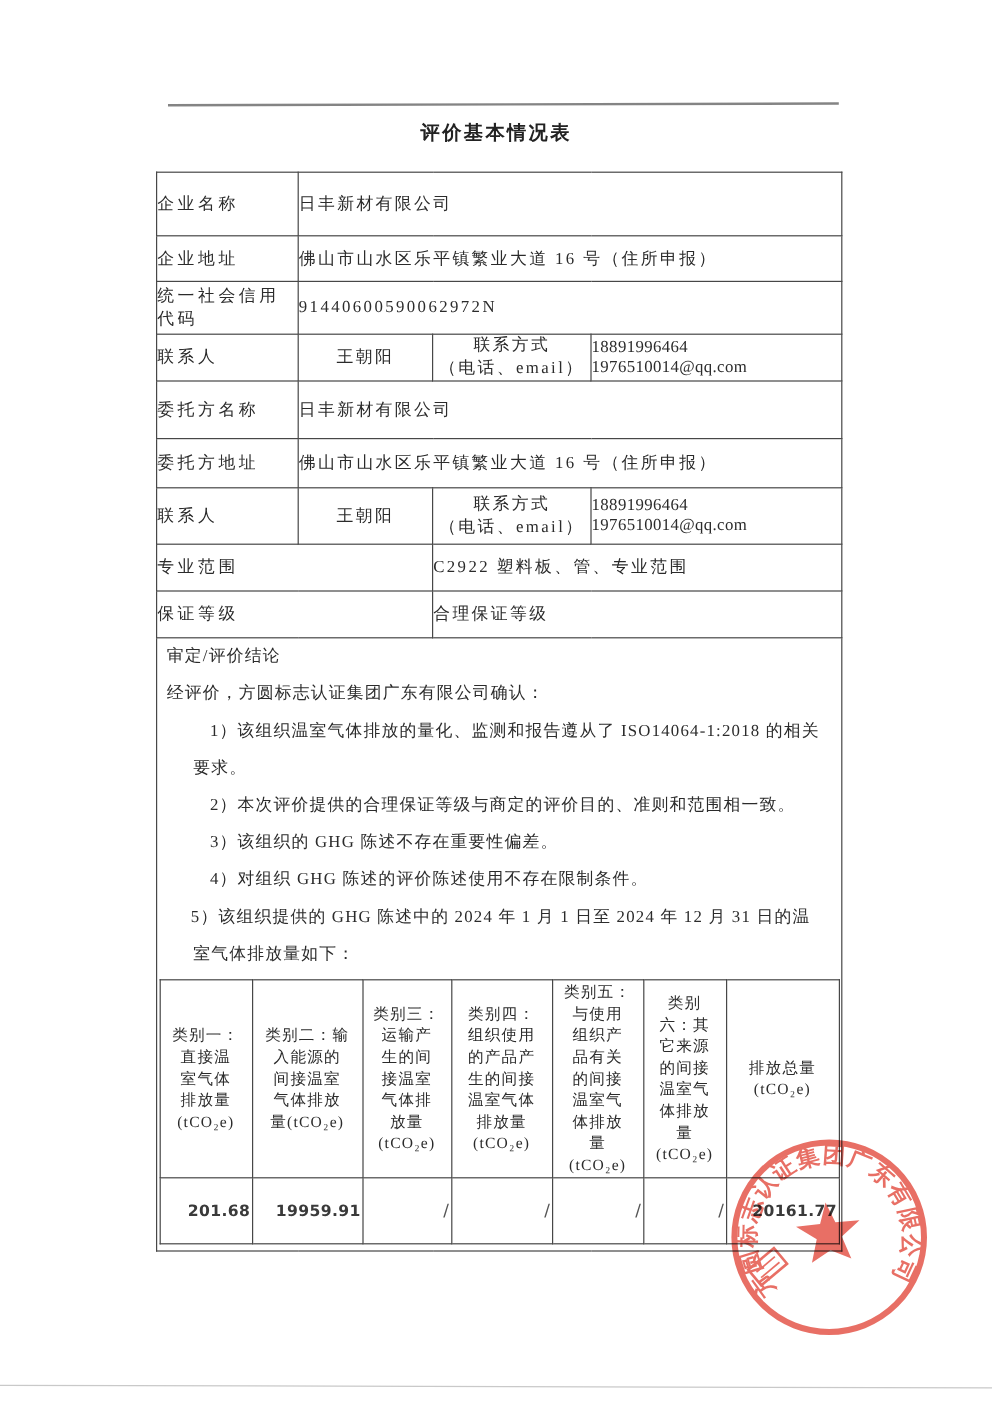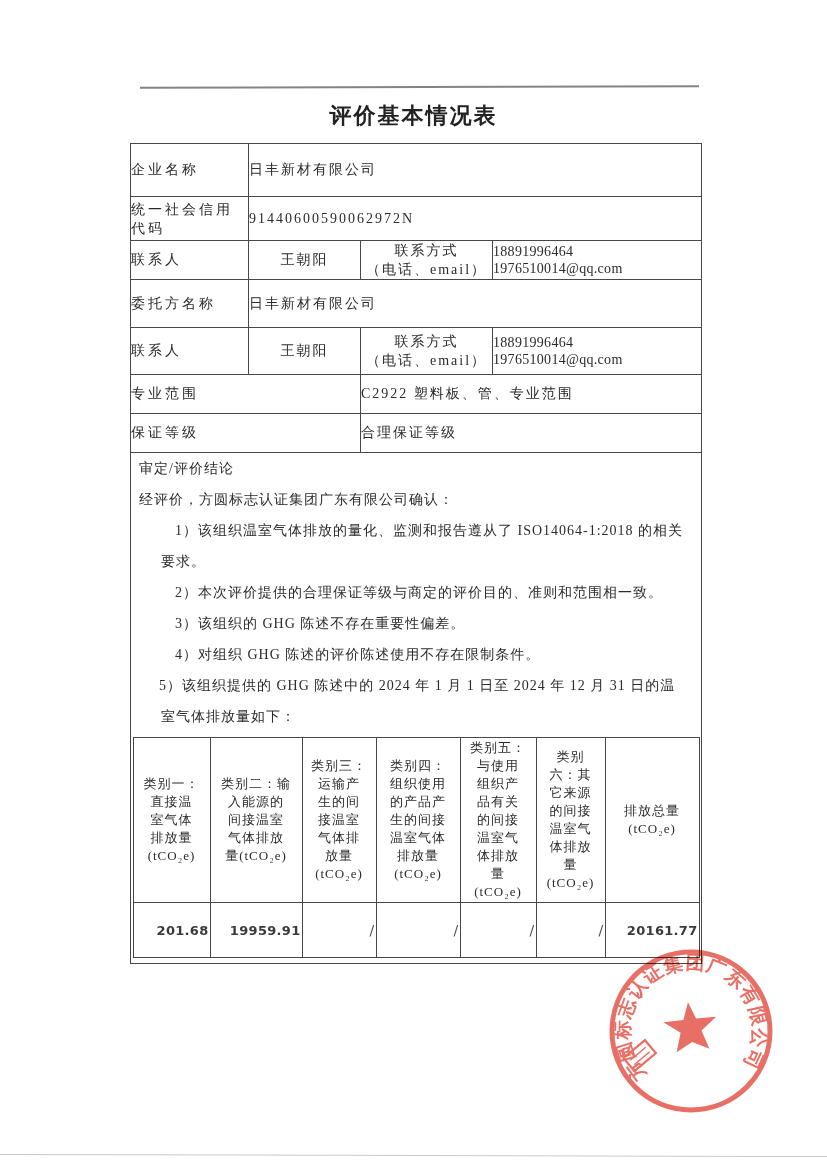--- a/index.html
+++ b/index.html
@@ -11,21 +11,21 @@
   .top-rule {
     position:absolute; left:140px; top:86px; width:559px; height:2px;
     background:#6e6e6e; transform:rotate(-0.15deg); opacity:.85;
   }
   .bottom-edge {
     position:absolute; left:0; top:1155px; width:827px; height:1px;
     background:#c9c9c9; transform:rotate(0.15deg);
   }
   .doc-title {
     position:absolute; top:101px; left:128px; width:571px; text-align:center;
-    font-size:22px; font-weight:bold; letter-spacing:2px; color:#222;
+    font-size:16px; font-weight:bold; letter-spacing:2px; color:#222;
   }
   table.info-table {
     position:absolute; left:130px; top:143px; width:571px;
     border-collapse:collapse; table-layout:fixed;
   }
   table.info-table > tbody > tr > td {
     border:1.6px solid #474747; vertical-align:middle;
     font-size:14px; padding:0; overflow:hidden;
   }
   td.lab { padding-left:8px; letter-spacing:3px; }
@@ -73,37 +73,45 @@
         <col style="width:112px">
         <col style="width:132px">
         <col style="width:209px">
     </colgroup>
     <tbody>
       <tr>
         <td class="lab" style="height:52px">企业名称</td>
         <td class="val" colspan="3">日丰新材有限公司</td>
       </tr>
       <tr>
+        <td class="lab" style="height:37px">企业地址</td>
+        <td class="val" colspan="3">佛山市山水区乐平镇繁业大道 16 号（住所申报）</td>
+      </tr>
+      <tr>
         <td class="lab prewrap" style="height:43px">统一社会信用
 代码</td>
         <td class="val" colspan="3">91440600590062972N</td>
       </tr>
       <tr>
         <td class="lab" style="height:38px">联系人</td>
         <td class="ctr">王朝阳</td>
         <td class="ctr prewrap">联系方式
 （电话、email）</td>
         <td class="contact-val">
           <div>18891996464</div>
           <div>1976510014@qq.com</div>
         </td>
       </tr>
       <tr>
         <td class="lab" style="height:47px">委托方名称</td>
         <td class="val" colspan="3">日丰新材有限公司</td>
+      </tr>
+      <tr>
+        <td class="lab" style="height:40px">委托方地址</td>
+        <td class="val" colspan="3">佛山市山水区乐平镇繁业大道 16 号（住所申报）</td>
       </tr>
       <tr>
         <td class="lab" style="height:46px">联系人</td>
         <td class="ctr">王朝阳</td>
         <td class="ctr prewrap">联系方式
 （电话、email）</td>
         <td class="contact-val">
           <div>18891996464</div>
           <div>1976510014@qq.com</div>
         </td>

